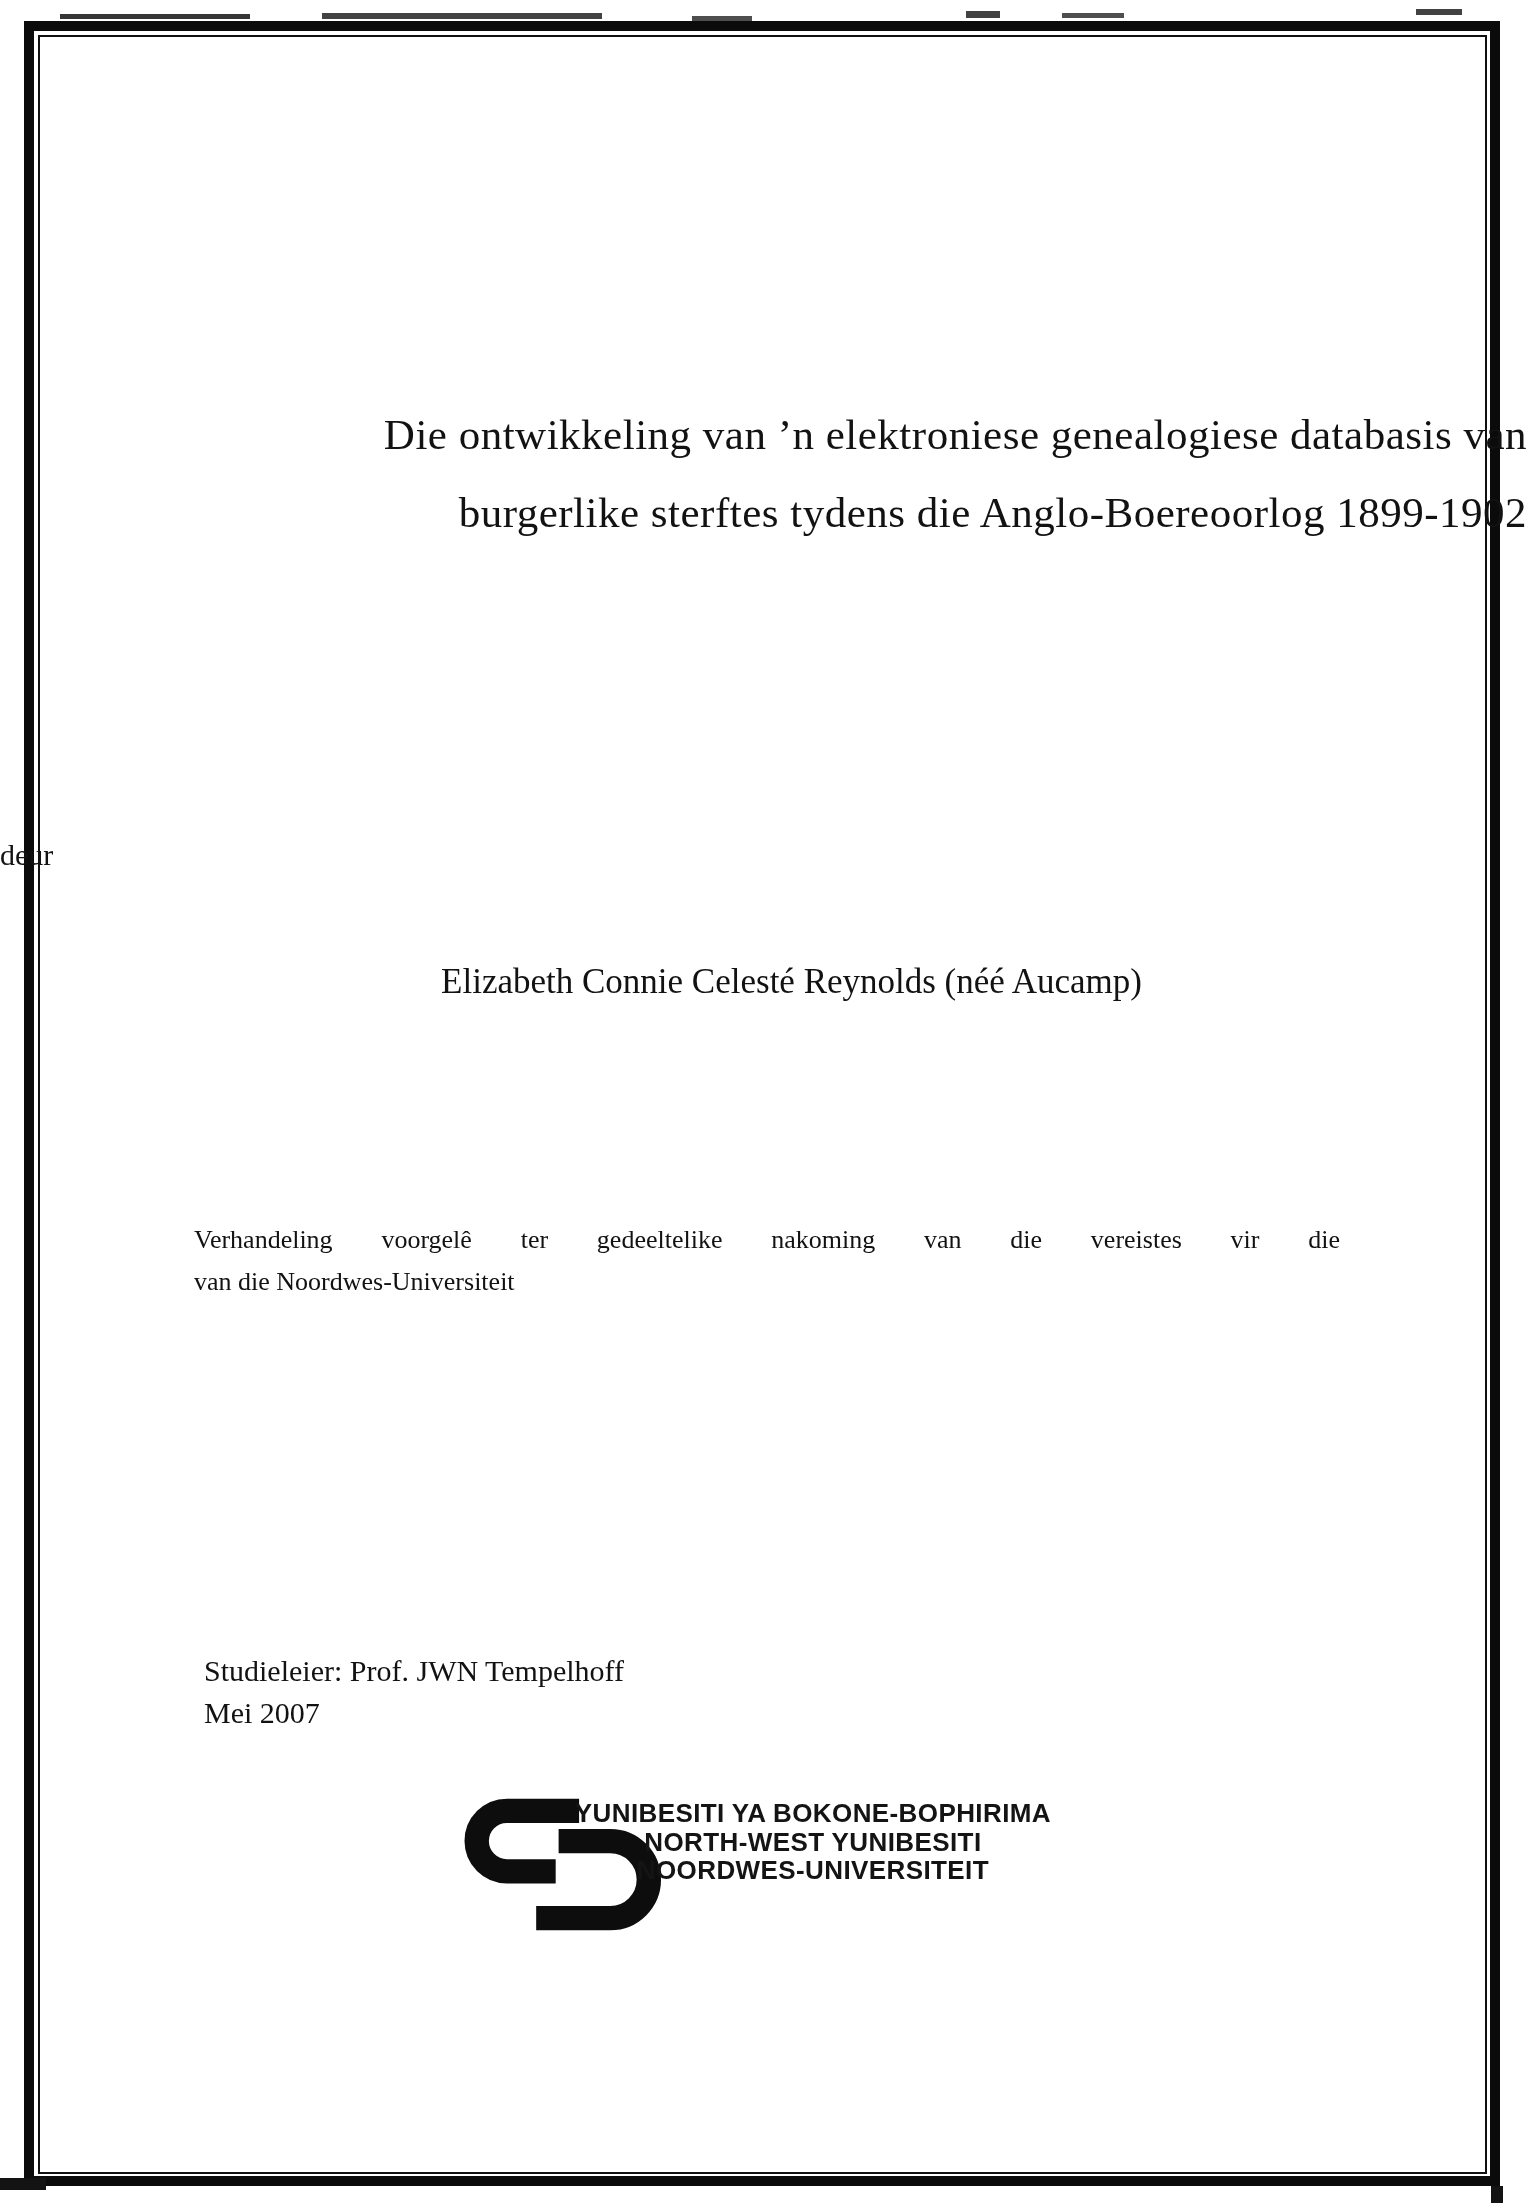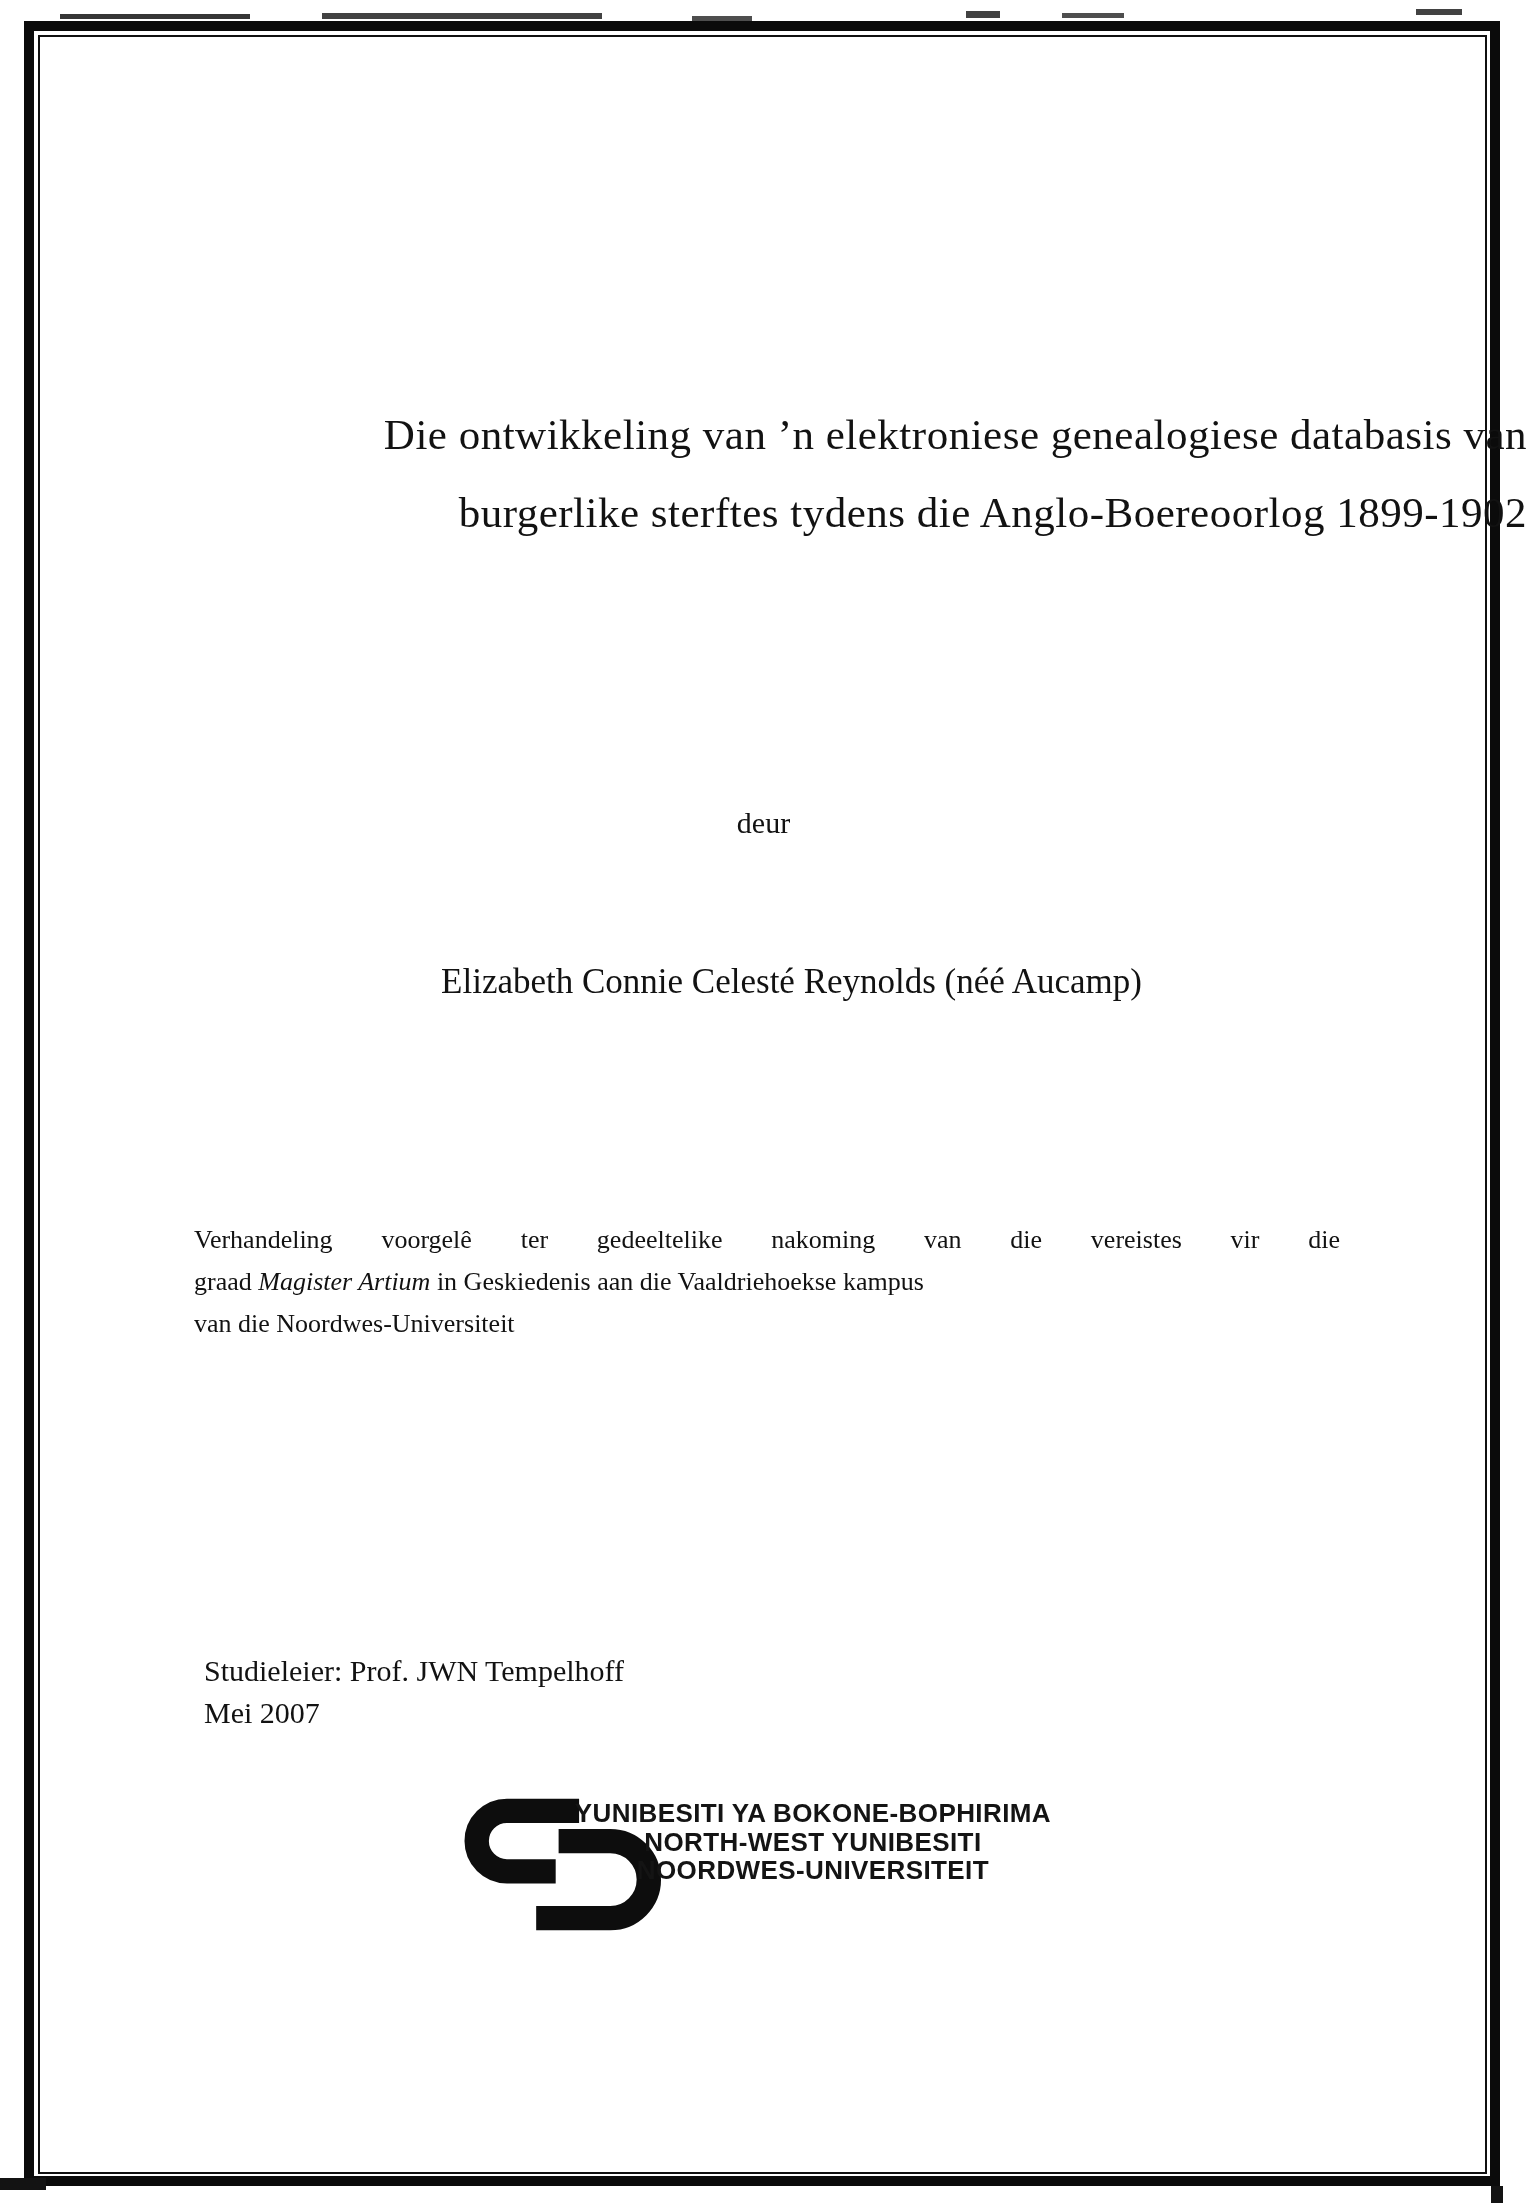--- a/index.html
+++ b/index.html
@@ -39,22 +39,22 @@
   .doc-title {
     position: absolute;
     left: 0; top: 396px; width: 100%;
     text-align: right;
     font-size: 43px;
     line-height: 78px;
     letter-spacing: 0.5px;
   }
   .byline {
     position: absolute;
-    left: 0; top: 806px; width: 100%;
-    text-align: center;
+    left: 0; top: 838px; width: 100%;
+    text-align: left;
     font-size: 30px;
   }
   .author {
     position: absolute;
     left: 0; top: 962px; width: 100%;
     text-align: center;
     font-size: 35px;
     padding-left: 28px;
   }
   .submission {
@@ -116,21 +116,20 @@
     <div>Die ontwikkeling van ’n elektroniese genealogiese databasis van</div>
     <div>burgerlike sterftes tydens die Anglo-Boereoorlog 1899-1902</div>
   </div>
 
   <div class="byline">deur</div>
 
   <div class="author">Elizabeth Connie Celesté Reynolds (néé Aucamp)</div>
 
   <div class="submission">
     <div class="justified">Verhandeling voorgelê ter gedeeltelike nakoming van die vereistes vir die</div>
-    <div><span>graad </span><span class="italic">Magister Artium</span><span> in Geskiedenis aan die Vaaldriehoekse kampus</span></div>
     <div>van die Noordwes-Universiteit</div>
   </div>
 
   <div class="supervisor-block">
     <div>Studieleier: Prof. JWN Tempelhoff</div>
     <div>Mei 2007</div>
   </div>
 
   <svg class="logo-mark" viewBox="0 0 203 136" xmlns="http://www.w3.org/2000/svg" aria-hidden="true">
 

